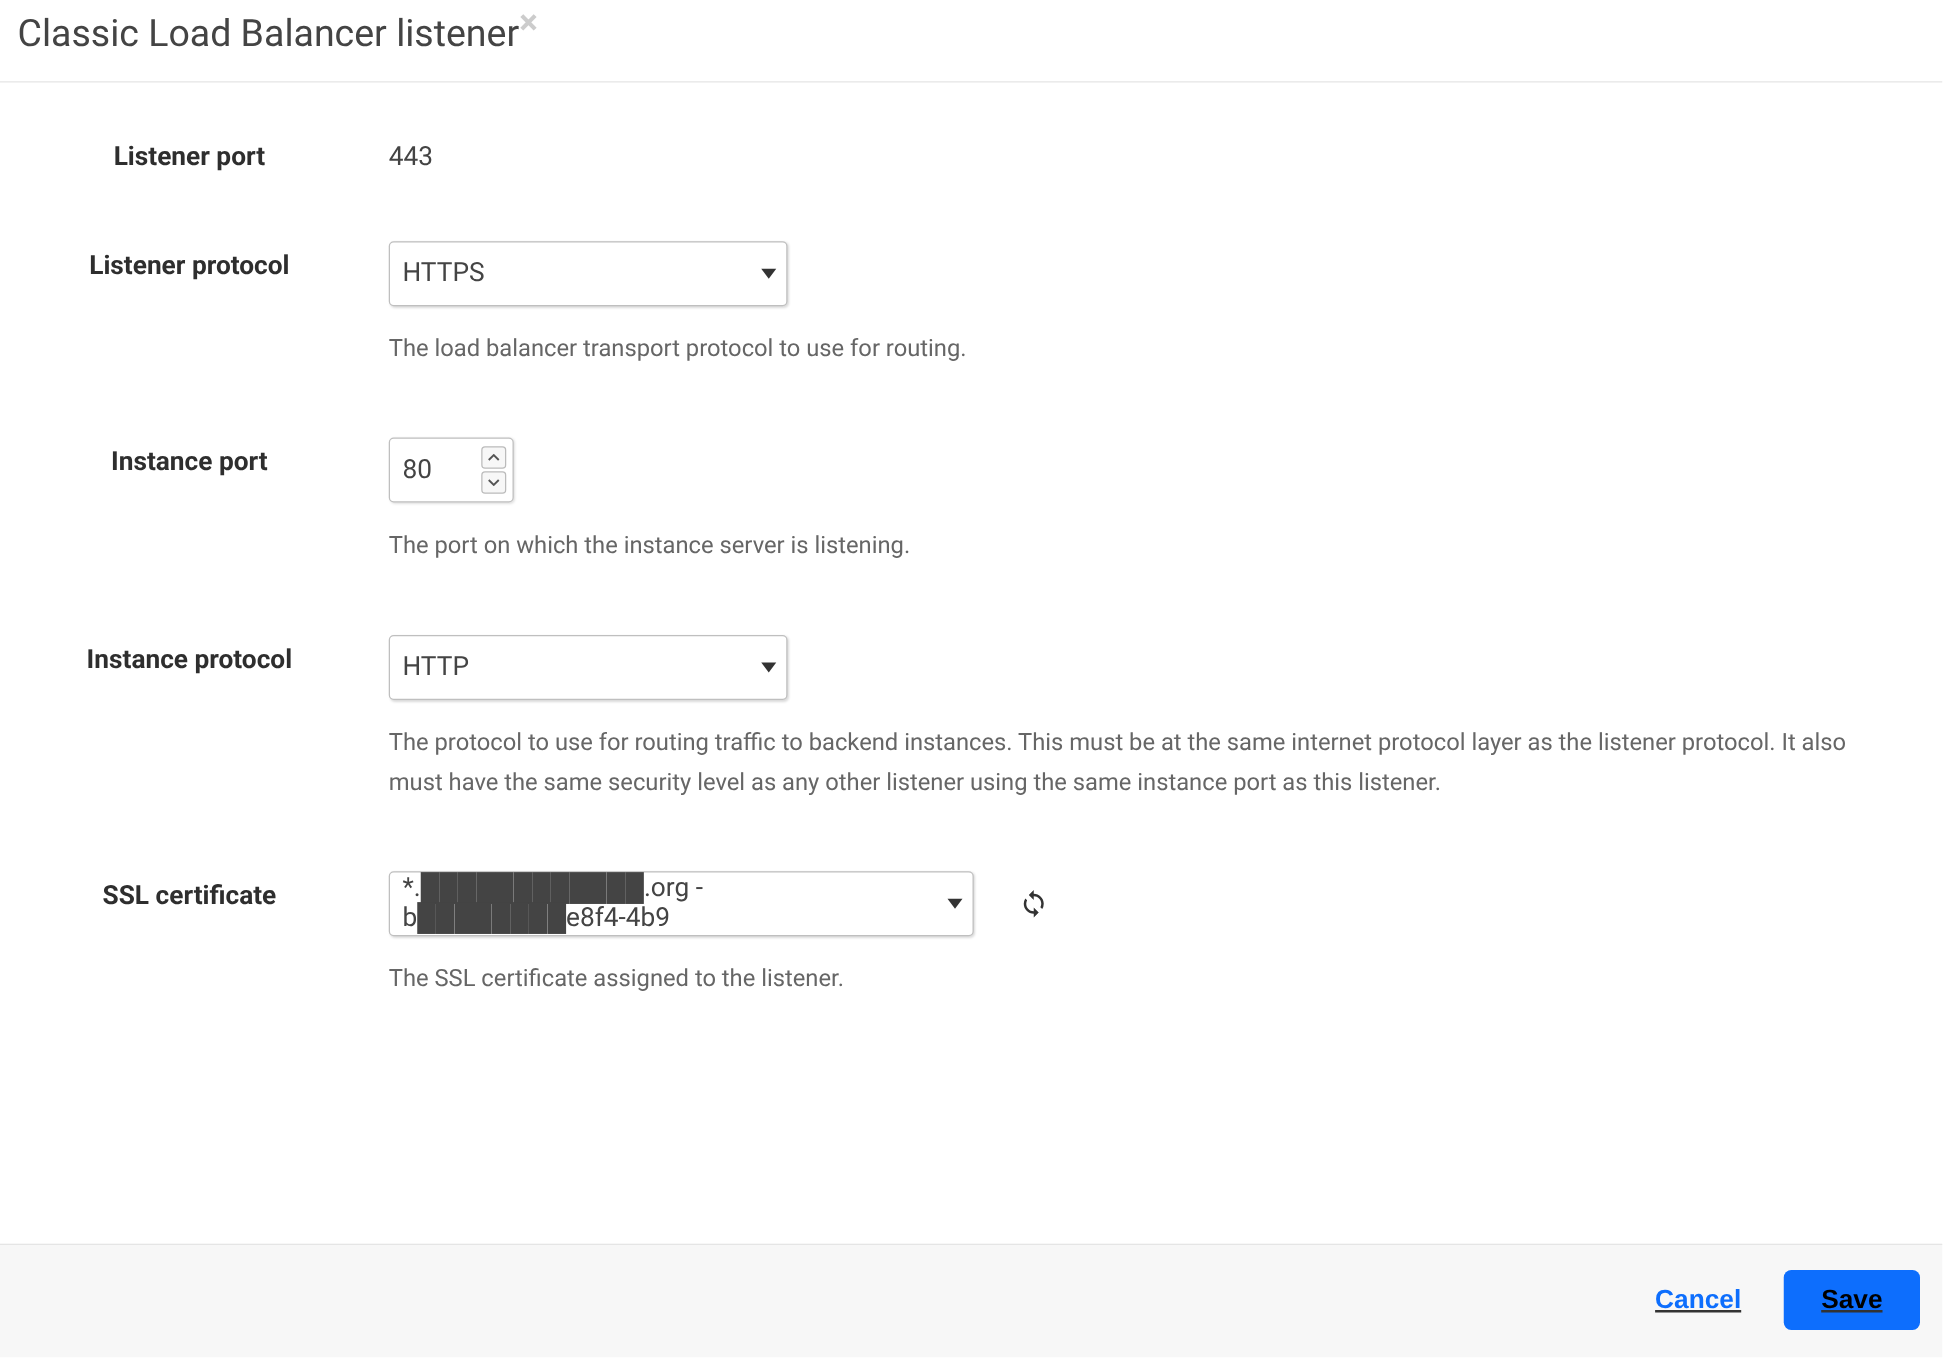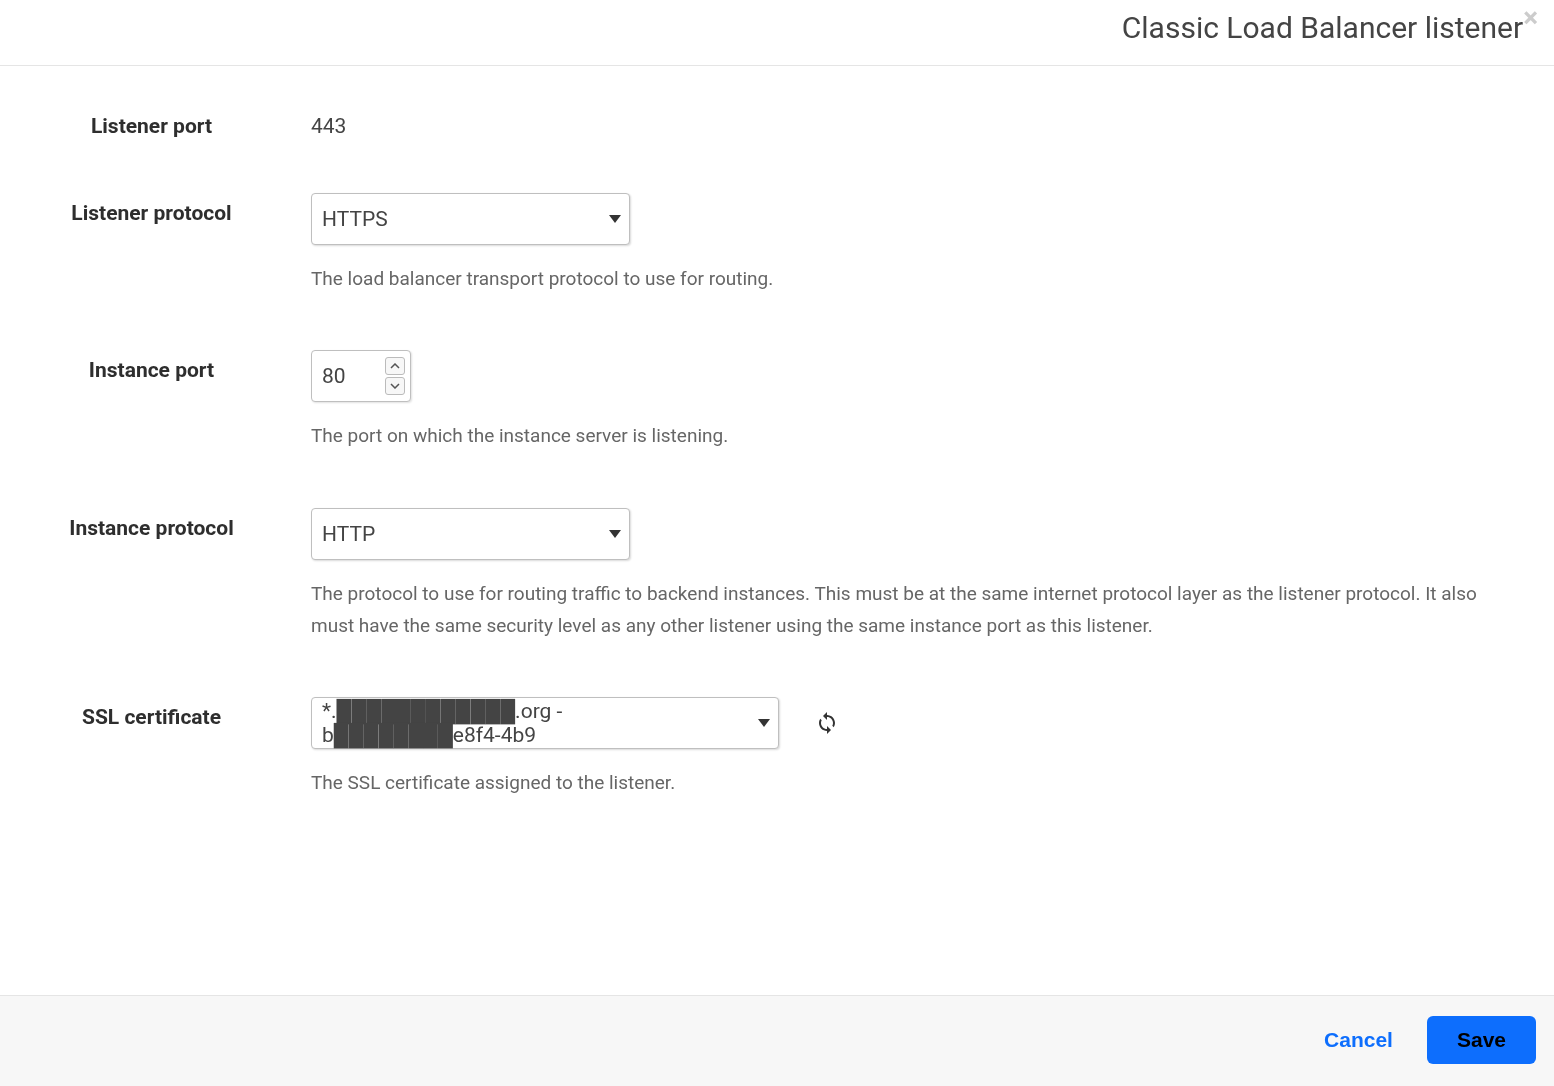--- a/index.html
+++ b/index.html
@@ -13,24 +13,24 @@
       color: #333;
       background: #fff;
     }
     .modal {
       background: #fff;
       min-height: 100vh;
       display: flex;
       flex-direction: column;
     }
     .modal-header {
-      padding: 10px 16px 20px 14px;
+      padding: 10px 0 20px 14px;
       border-bottom: 1px solid #e5e5e5;
       display: flex;
-      justify-content: flex-end;
+      justify-content: flex-start;
       align-items: flex-start;
     }
     .modal-title {
       font-size: 30px;
       font-weight: 400;
       color: #444;
     }
     .close-icon {
       font-size: 28px;
       font-weight: 700;
@@ -160,20 +160,21 @@
       gap: 20px;
     }
     .modal-footer {
       border-top: 1px solid #e5e5e5;
       background: #f7f7f7;
       padding: 20px 18px 22px 18px;
       display: flex;
       justify-content: flex-end;
       gap: 30px;
       align-items: center;
+      text-decoration: underline;
     }
     .btn-cancel {
       background: none;
       border: none;
       color: #0d6efd;
       font-size: 21px;
       font-weight: 700;
       cursor: pointer;
       padding: 10px 4px;
     }

